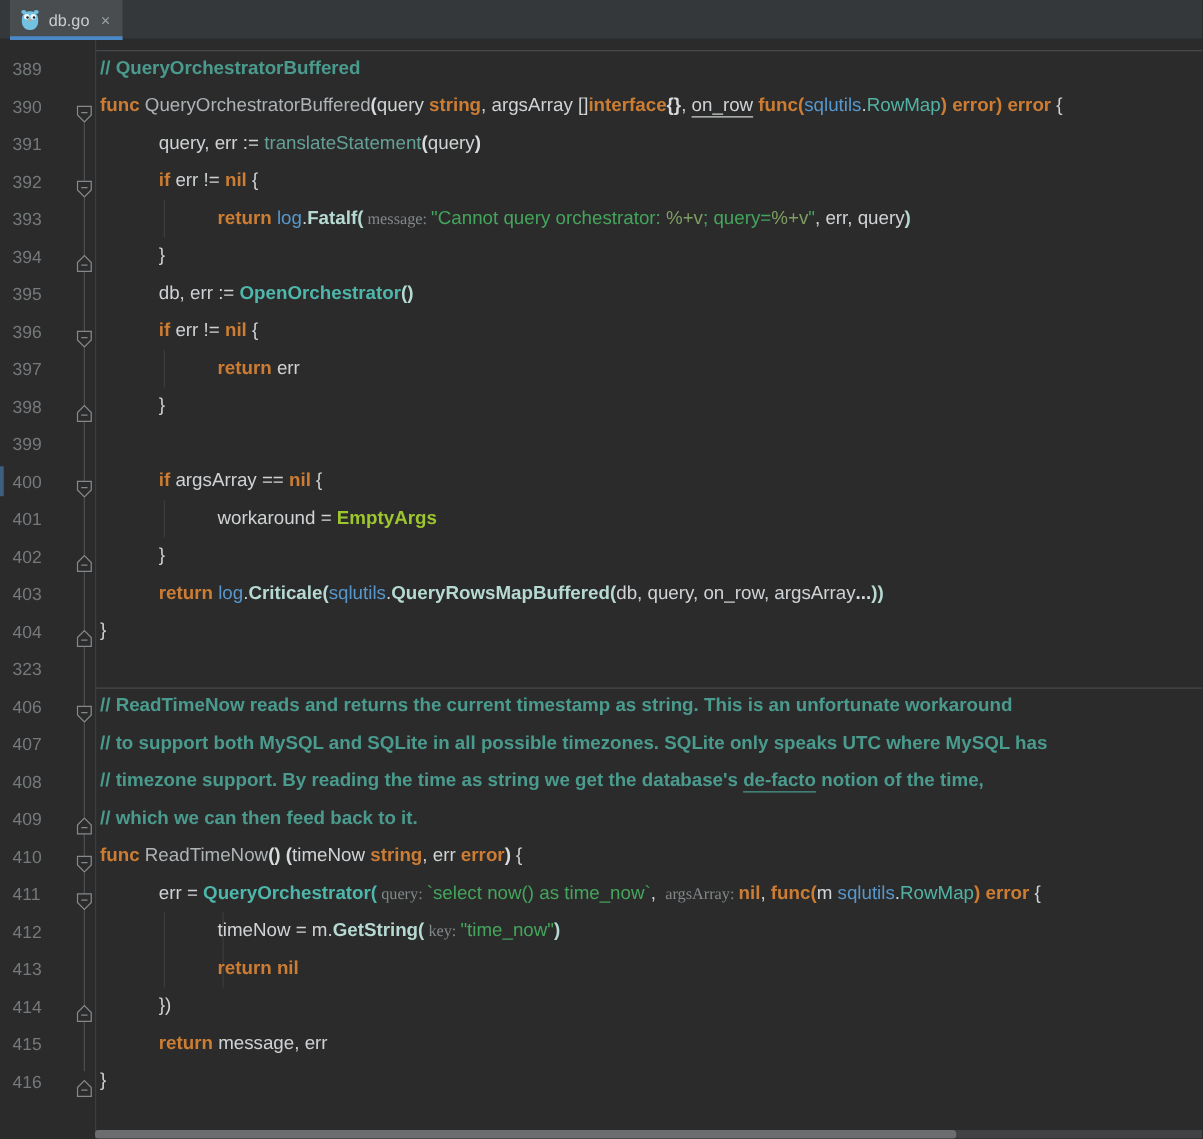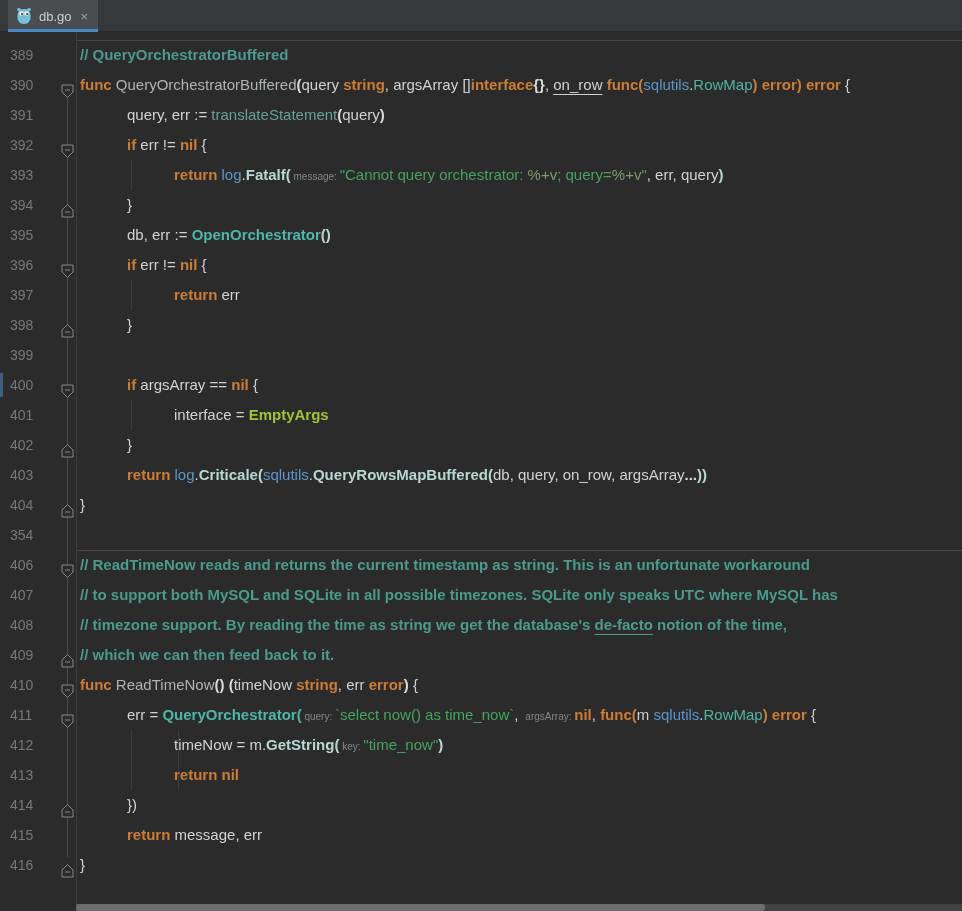--- a/index.html
+++ b/index.html
@@ -27,21 +27,21 @@
   .row.sep::before { content:""; position:absolute; left:77px; right:0; top:0;
                      border-top:1px solid #46494b; }
   .row.changed::after { content:""; position:absolute; left:0; top:3px; bottom:3px;
                         width:3px; background:#3e5f80; }
   .ln { flex:0 0 77px; color:#75797c; font-size:14px; padding-left:10px; position:relative; }
   .foldicon { position:absolute; right:3px; top:8px; width:13px; height:14px; cursor:pointer; }
   .code { position:relative; }
   .guide { position:absolute; top:0; bottom:0; width:1px; background:#383d3f; }
 
   .b  { font-weight:bold; }
-  .tk-hint { font-size:10px; }
+  .tk-hint { font-size:13px;font-family:Liberation Serif, serif; }
   .wavy { text-decoration-line:underline; text-decoration-style:wavy;
           text-decoration-color:#559a70; text-decoration-thickness:1px;
           text-underline-offset:4px;text-decoration:underline; }
 
   
   #hscroll-track { position:absolute; left:76px; right:0; bottom:0; height:7px;
                    background:#404244; cursor:pointer; }
   #hscroll-thumb { position:absolute; left:0; top:0; height:7px; width:689px;
                    background:#6b6d6f; border-radius:3px; cursor:pointer; }
 </style>
@@ -93,31 +93,31 @@
       <div class="row"><span class="ln">397</span><span class="guide" style="left: 131px;"></span><span class="code" style="padding-left: 97px;"><span class="tk-kw b" style="color: rgb(204, 125, 51);">return </span><span class="tk-txt" style="color: rgb(208, 211, 213);">err</span></span></div>
       <div class="row"><span class="ln">398<span class="foldicon"><svg viewBox="0 0 13 14" width="13" height="14">
     <polygon points="1,6 6.5,0.5 12,6 12,13 1,13" fill="#2b2b2b" stroke="#85898c" stroke-width="1"></polygon>
     <line x1="4" y1="8" x2="9" y2="8" stroke="#85898c" stroke-width="1"></line>
             </svg></span></span><span class="code" style="padding-left: 50px;"><span class="tk-txt" style="color: rgb(208, 211, 213);">}</span></span></div>
       <div class="row"><span class="ln">399</span><span class="code" style="padding-left: 50px;"></span></div>
       <div class="row changed"><span class="ln">400<span class="foldicon"><svg viewBox="0 0 13 14" width="13" height="14">
     <polygon points="1,1 12,1 12,8 6.5,13.5 1,8" fill="#2b2b2b" stroke="#85898c" stroke-width="1"></polygon>
     <line x1="4" y1="6" x2="9" y2="6" stroke="#85898c" stroke-width="1"></line>
             </svg></span></span><span class="code" style="padding-left: 50px;"><span class="tk-kw b" style="color: rgb(204, 125, 51);">if </span><span class="tk-txt" style="color: rgb(208, 211, 213);">argsArray == </span><span class="tk-kw b" style="color: rgb(204, 125, 51);">nil</span><span class="tk-txt" style="color: rgb(208, 211, 213);"> {</span></span></div>
-      <div class="row"><span class="ln">401</span><span class="guide" style="left: 131px;"></span><span class="code" style="padding-left: 97px;"><span class="tk-txt" style="color: rgb(208, 211, 213);">interface = </span><span class="tk-glob b" style="color: rgb(157, 198, 47);">EmptyArgs</span></span></div>
+      <div class="row"><span class="ln">401</span><span class="guide" style="left: 131px;"></span><span class="code" style="padding-left: 97px;"><span class="tk-txt" style="color: rgb(208, 211, 213);">workaround = </span><span class="tk-glob b" style="color: rgb(157, 198, 47);">EmptyArgs</span></span></div>
       <div class="row"><span class="ln">402<span class="foldicon"><svg viewBox="0 0 13 14" width="13" height="14">
     <polygon points="1,6 6.5,0.5 12,6 12,13 1,13" fill="#2b2b2b" stroke="#85898c" stroke-width="1"></polygon>
     <line x1="4" y1="8" x2="9" y2="8" stroke="#85898c" stroke-width="1"></line>
             </svg></span></span><span class="code" style="padding-left: 50px;"><span class="tk-txt" style="color: rgb(208, 211, 213);">}</span></span></div>
       <div class="row"><span class="ln">403</span><span class="code" style="padding-left: 50px;"><span class="tk-kw b" style="color: rgb(204, 125, 51);">return </span><span class="tk-pkg" style="color: rgb(88, 151, 204);">log</span><span class="tk-txt" style="color: rgb(208, 211, 213);">.</span><span class="tk-mth b" style="color: rgb(182, 217, 210);">Criticale(</span><span class="tk-pkg" style="color: rgb(88, 151, 204);">sqlutils</span><span class="tk-txt" style="color: rgb(208, 211, 213);">.</span><span class="tk-mth b" style="color: rgb(182, 217, 210);">QueryRowsMapBuffered(</span><span class="tk-txt" style="color: rgb(208, 211, 213);">db, query, on_row, argsArray</span><span class="tk-txtb b" style="color: rgb(216, 219, 221);">...</span><span class="tk-mth b" style="color: rgb(182, 217, 210);">))</span></span></div>
       <div class="row"><span class="ln">404<span class="foldicon"><svg viewBox="0 0 13 14" width="13" height="14">
     <polygon points="1,6 6.5,0.5 12,6 12,13 1,13" fill="#2b2b2b" stroke="#85898c" stroke-width="1"></polygon>
     <line x1="4" y1="8" x2="9" y2="8" stroke="#85898c" stroke-width="1"></line>
             </svg></span></span><span class="code" style="padding-left: 3px;"><span class="tk-txt" style="color: rgb(208, 211, 213);">}</span></span></div>
-      <div class="row"><span class="ln">354</span><span class="code" style="padding-left: 3px;"></span></div>
+      <div class="row"><span class="ln">323</span><span class="code" style="padding-left: 3px;"></span></div>
       <div class="row sep"><span class="ln">406<span class="foldicon"><svg viewBox="0 0 13 14" width="13" height="14">
     <polygon points="1,1 12,1 12,8 6.5,13.5 1,8" fill="#2b2b2b" stroke="#85898c" stroke-width="1"></polygon>
     <line x1="4" y1="6" x2="9" y2="6" stroke="#85898c" stroke-width="1"></line>
             </svg></span></span><span class="code" style="padding-left: 3px;"><span class="tk-cmt b" style="color: rgb(74, 155, 142);">// ReadTimeNow reads and returns the current timestamp as string. This is an unfortunate workaround</span></span></div>
       <div class="row"><span class="ln">407</span><span class="code" style="padding-left: 3px;"><span class="tk-cmt b" style="color: rgb(74, 155, 142);">// to support both MySQL and SQLite in all possible timezones. SQLite only speaks UTC where MySQL has</span></span></div>
       <div class="row"><span class="ln">408</span><span class="code" style="padding-left: 3px;"><span class="tk-cmt b" style="color: rgb(74, 155, 142);">// timezone support. By reading the time as string we get the database's </span><span class="tk-cmt b wavy" style="color: rgb(74, 155, 142);">de-facto</span><span class="tk-cmt b" style="color: rgb(74, 155, 142);"> notion of the time,</span></span></div>
       <div class="row"><span class="ln">409<span class="foldicon"><svg viewBox="0 0 13 14" width="13" height="14">
     <polygon points="1,6 6.5,0.5 12,6 12,13 1,13" fill="#2b2b2b" stroke="#85898c" stroke-width="1"></polygon>
     <line x1="4" y1="8" x2="9" y2="8" stroke="#85898c" stroke-width="1"></line>
             </svg></span></span><span class="code" style="padding-left: 3px;"><span class="tk-cmt b" style="color: rgb(74, 155, 142);">// which we can then feed back to it.</span></span></div>

